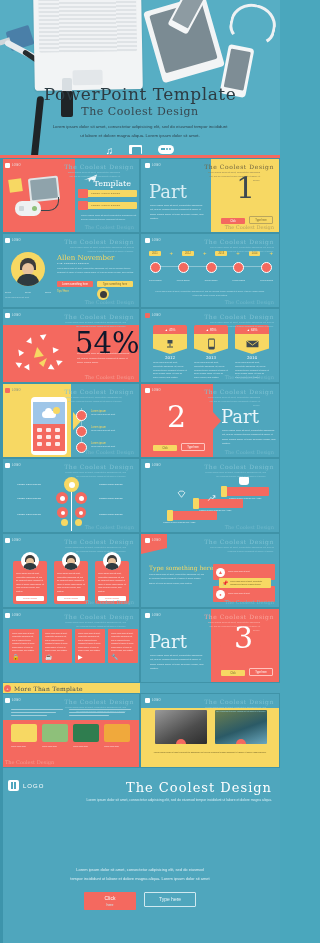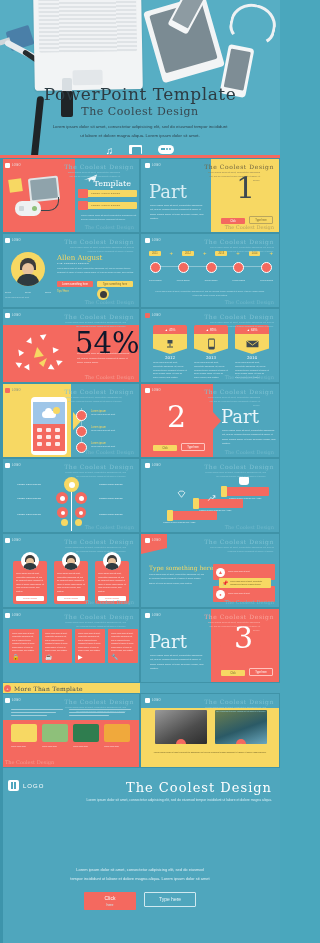--- a/index.html
+++ b/index.html
@@ -282,21 +282,21 @@
             <span class="hair"></span>
             <span class="face"></span>
             <span class="body"></span>
           </div>
         <div style="position:absolute;left:4px;top:57px;width:46px;display:flex;justify-content:space-between;font-size:2.4px;color:#d6edf3">
           <span>10.00</span>
             <span>11.00</span>
             <span>12.00</span>
         </div>
         <div style="position:absolute;left:4px;top:62px;width:46px;font-size:2px;line-height:1.8;color:#aed9e4">Lorem ipsum dolor sit amet</div>
-        <div style="position:absolute;left:56px;top:20px;font-family:'DejaVu Serif',serif;font-size:7px;color:#f7d863">Allen August</div>
+        <div style="position:absolute;left:56px;top:20px;font-family:'DejaVu Serif',serif;font-size:7px;color:#f7d863">Allen November</div>
         <div style="position:absolute;left:56px;top:28px;font-size:2.4px;color:#d9eef4;letter-spacing:.3px">THE COOLEST DESIGN</div>
         <div style="position:absolute;left:56px;top:33px;width:78px;font-size:2.1px;line-height:1.9;color:#bfe4ee">Lorem ipsum dolor sit amet, consectetur adipisicing elit, sed do eiusmod tempor incididunt ut labore et dolore magna aliqua. Ut enim ad minim veniam, quis nostrud.</div>
         <div class="btn" style="position:absolute;left:56px;top:47px;width:36px;background:#f4695f;color:#fff">Lorem something here</div>
         <div class="btn" style="position:absolute;left:96px;top:47px;width:36px;background:#f7d863;color:#7a6a2e">Type something here</div>
         <div style="position:absolute;left:56px;top:56px;font-size:2.6px;color:#f7d863">Tips! Here</div>
         <div class="circ" style="position:absolute;left:96px;top:54px;width:12px;height:12px;background:#f7d863">
             <span style="width:7px;height:7px;border-radius:50%;background:#3c3c3c;display:block"></span>
           </div>
         <div class="ftr">The Coolest Design</div>
       </div>

